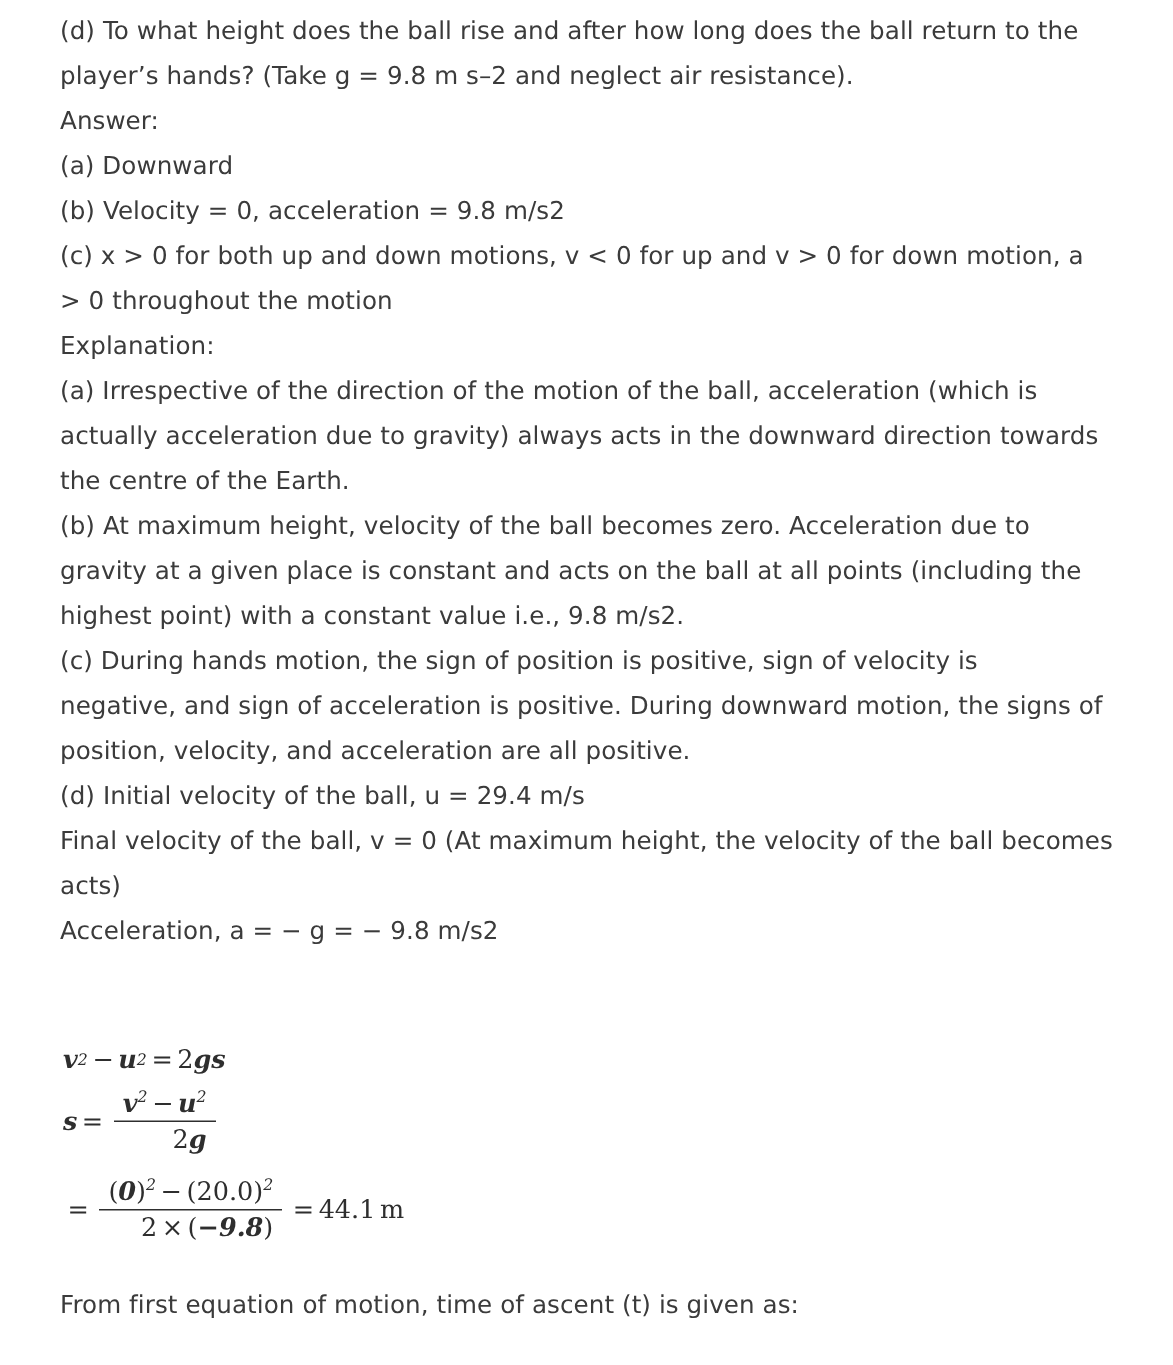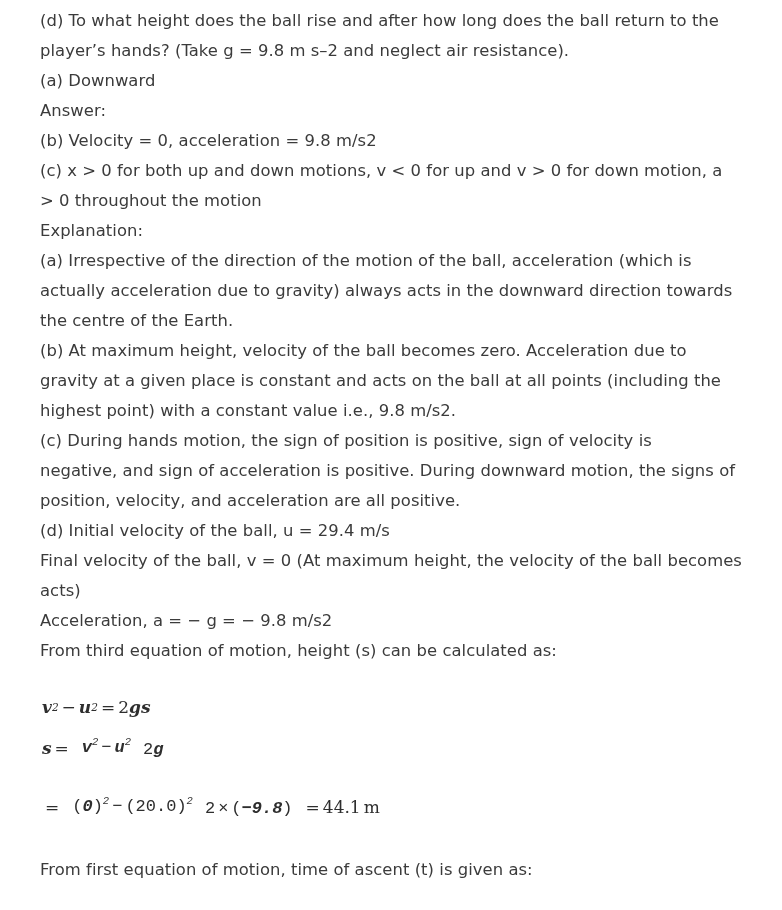--- a/index.html
+++ b/index.html
@@ -79,25 +79,24 @@
   sup.exp {
     font-size: 0.62em;
     vertical-align: super;
     font-style: italic;
     font-weight: normal;
     line-height: 0;
   }
 
   .frac {
     display: inline-flex;
-    flex-direction: row;
-    align-items: flex-start;
+    flex-direction: column;
+    align-items: flex-end;
     vertical-align: middle;
     margin: 0 4px;
-    font-family: Liberation Mono, monospace;
   }
   .frac > .num {
     padding: 0 6px 1px 6px;
     white-space: nowrap;
   }
   .frac > .bar {
     width: 100%;
     height: 1.4px;
     background: #2e2e2e;
   }
@@ -117,40 +116,39 @@
   }
 </style>
 </head>
 <body>
 
 <div id="page">
 
   <div class="body-text">
     <div class="line">(d) To what height does the ball rise and after how long does the ball return to the</div>
     <div class="line">player’s hands? (Take g = 9.8 m s–2 and neglect air resistance).</div>
+    <div class="line">Answer:</div>
     <div class="line">(a) Downward</div>
-    <div class="line">Answer:</div>
     <div class="line">(b) Velocity = 0, acceleration = 9.8 m/s2</div>
     <div class="line">(c) x &gt; 0 for both up and down motions, v &lt; 0 for up and v &gt; 0 for down motion, a</div>
     <div class="line">&gt; 0 throughout the motion</div>
     <div class="line">Explanation:</div>
     <div class="line">(a) Irrespective of the direction of the motion of the ball, acceleration (which is</div>
     <div class="line">actually acceleration due to gravity) always acts in the downward direction towards</div>
     <div class="line">the centre of the Earth.</div>
     <div class="line">(b) At maximum height, velocity of the ball becomes zero. Acceleration due to</div>
     <div class="line">gravity at a given place is constant and acts on the ball at all points (including the</div>
     <div class="line">highest point) with a constant value i.e., 9.8 m/s2.</div>
     <div class="line">(c) During hands motion, the sign of position is positive, sign of velocity is</div>
     <div class="line">negative, and sign of acceleration is positive. During downward motion, the signs of</div>
     <div class="line">position, velocity, and acceleration are all positive.</div>
     <div class="line">(d) Initial velocity of the ball, u = 29.4 m/s</div>
     <div class="line">Final velocity of the ball, v = 0 (At maximum height, the velocity of the ball becomes</div>
     <div class="line">acts)</div>
     <div class="line">Acceleration, a = − g = − 9.8 m/s2</div>
-    <div class="line">From third equation of motion, height (s) can be calculated as:</div>
   </div>
 
   <div class="math-block">
 
     <div class="eq eq-1">
       <span class="var">v</span>
         <sup class="exp">2</sup>
       <span class="op">−</span>
       <span class="var">u</span>
         <sup class="exp">2</sup>

